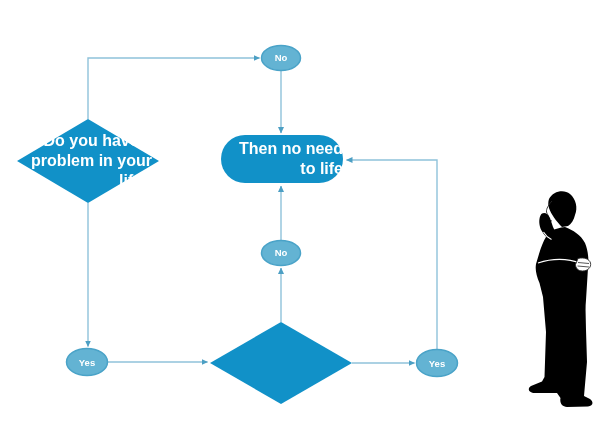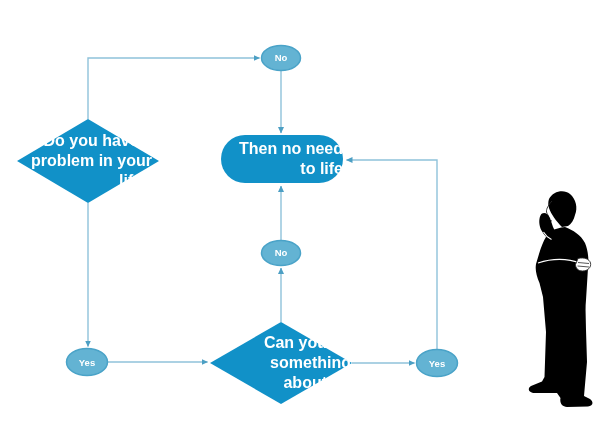--- a/index.html
+++ b/index.html
@@ -76,22 +76,20 @@
                C578 271 575.5 268 575.5 264.5 Z" fill="#ffffff" stroke-width="0.9" stroke="#2b2b2b"></path>
       <path d="M578 262.5 L589 263.5 M577.5 266 L589 267" fill="none" stroke-width="0.8" stroke="#2b2b2b"></path>
     </g>
   </svg>
 
   <div class="node-label big-label" style="left:24px;top:141px;width:128px;height:40px;">Do you have a
 problem in your life?</div>
 
   <div class="node-label big-label" style="left:221px;top:135px;width:122px;height:48px;">Then no need to life</div>
 
-  <div class="node-label big-label" style="left:211px;top:343px;width:140px;height:40px;">Can you do something
-about it?</div>
 
   <div class="node-label small-label" style="left:261px;top:46px;width:40px;height:24px;">No</div>
 
   <div class="node-label small-label" style="left:261px;top:241px;width:40px;height:24px;">No</div>
 
   <div class="node-label small-label" style="left:66px;top:349px;width:42px;height:27px;">Yes</div>
 
   <div class="node-label small-label" style="left:416px;top:350px;width:42px;height:27px;">Yes</div>
 </div>
 

